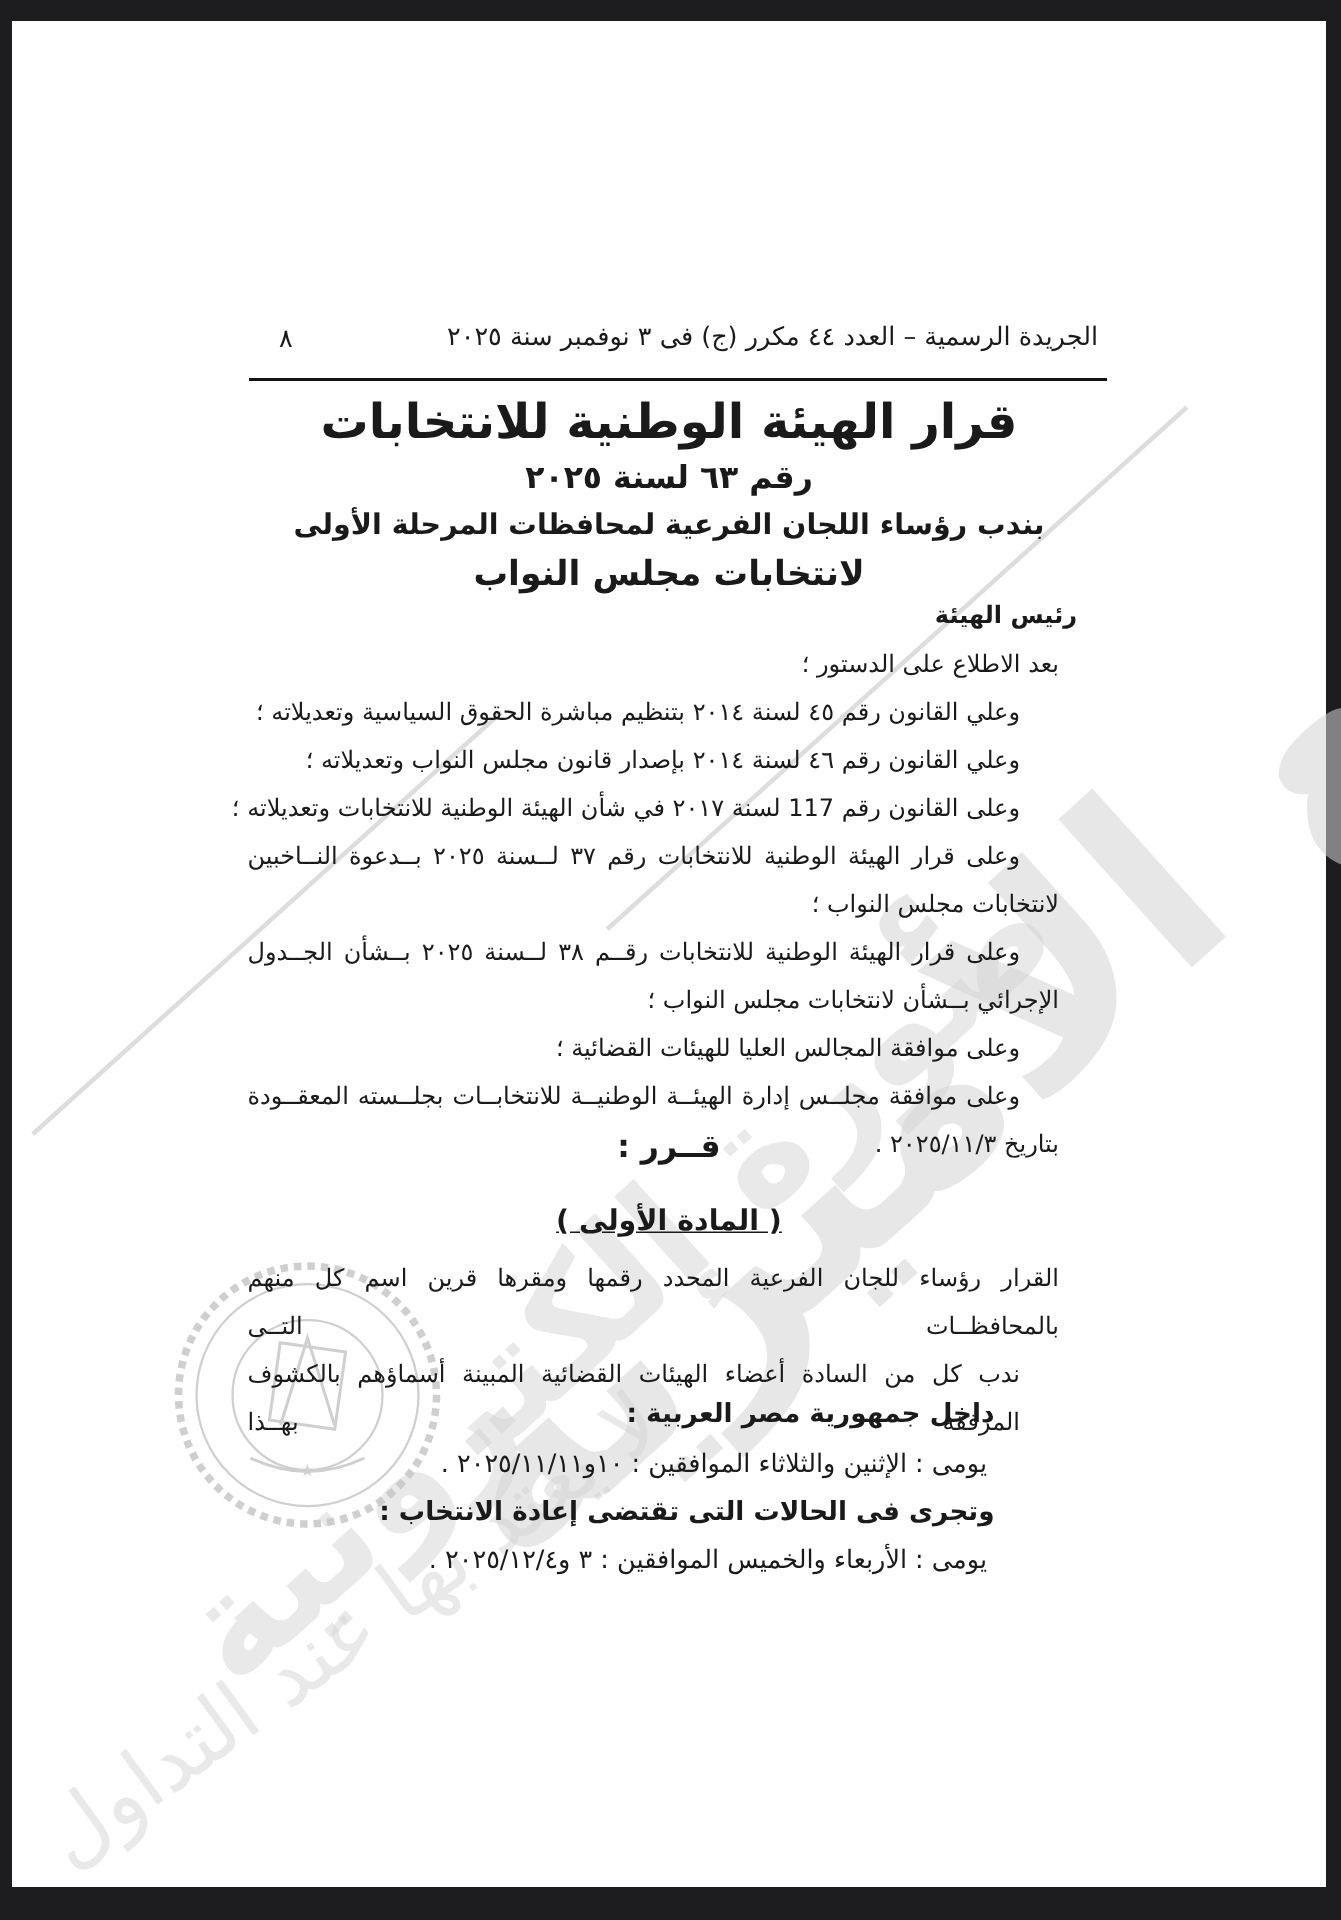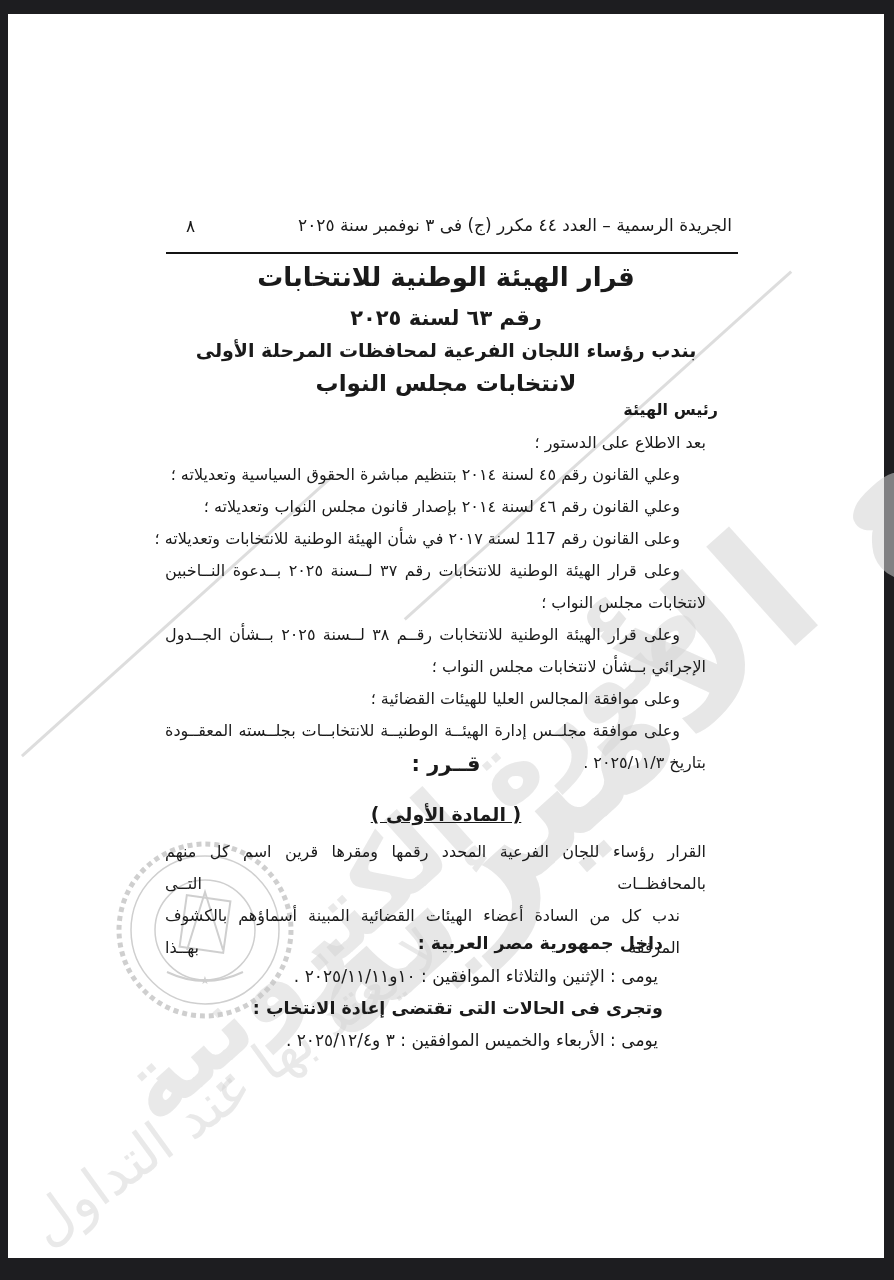--- a/index.html
+++ b/index.html
@@ -12,21 +12,21 @@
   .page{
     position:absolute;left:8px;top:14px;width:876px;height:1244px;
     background:#ffffff;direction:rtl;color:#1a1a1a;
   }
   
   .hdr-num{position:absolute;left:178px;top:202px;font-size:17px;}
   .hdr-info{position:absolute;right:152px;top:201px;font-size:17px;letter-spacing:0;}
   .hdr-rule{position:absolute;left:158px;top:238px;width:572px;height:2px;background:#141414;}
   
   .t{position:absolute;left:0;right:0;text-align:center;font-weight:bold;}
-  .t1{top:248px;font-size:26px;}
+  .t1{top:248px;font-size:32px;}
   .t2{top:292px;font-size:21px;}
   .t3{top:325px;font-size:19px;}
   .t4{top:356px;font-size:23px;}
   .issuer{position:absolute;right:166px;top:386px;font-size:16px;font-weight:bold;text-align:center;}
   
   .block{position:absolute;right:178px;left:157px;font-size:16px;line-height:32px;}
   .preamble{top:413px;}
   .article{top:822px;}
   .line{text-align:right;white-space:nowrap;}
   .indent{padding-right:26px;}

